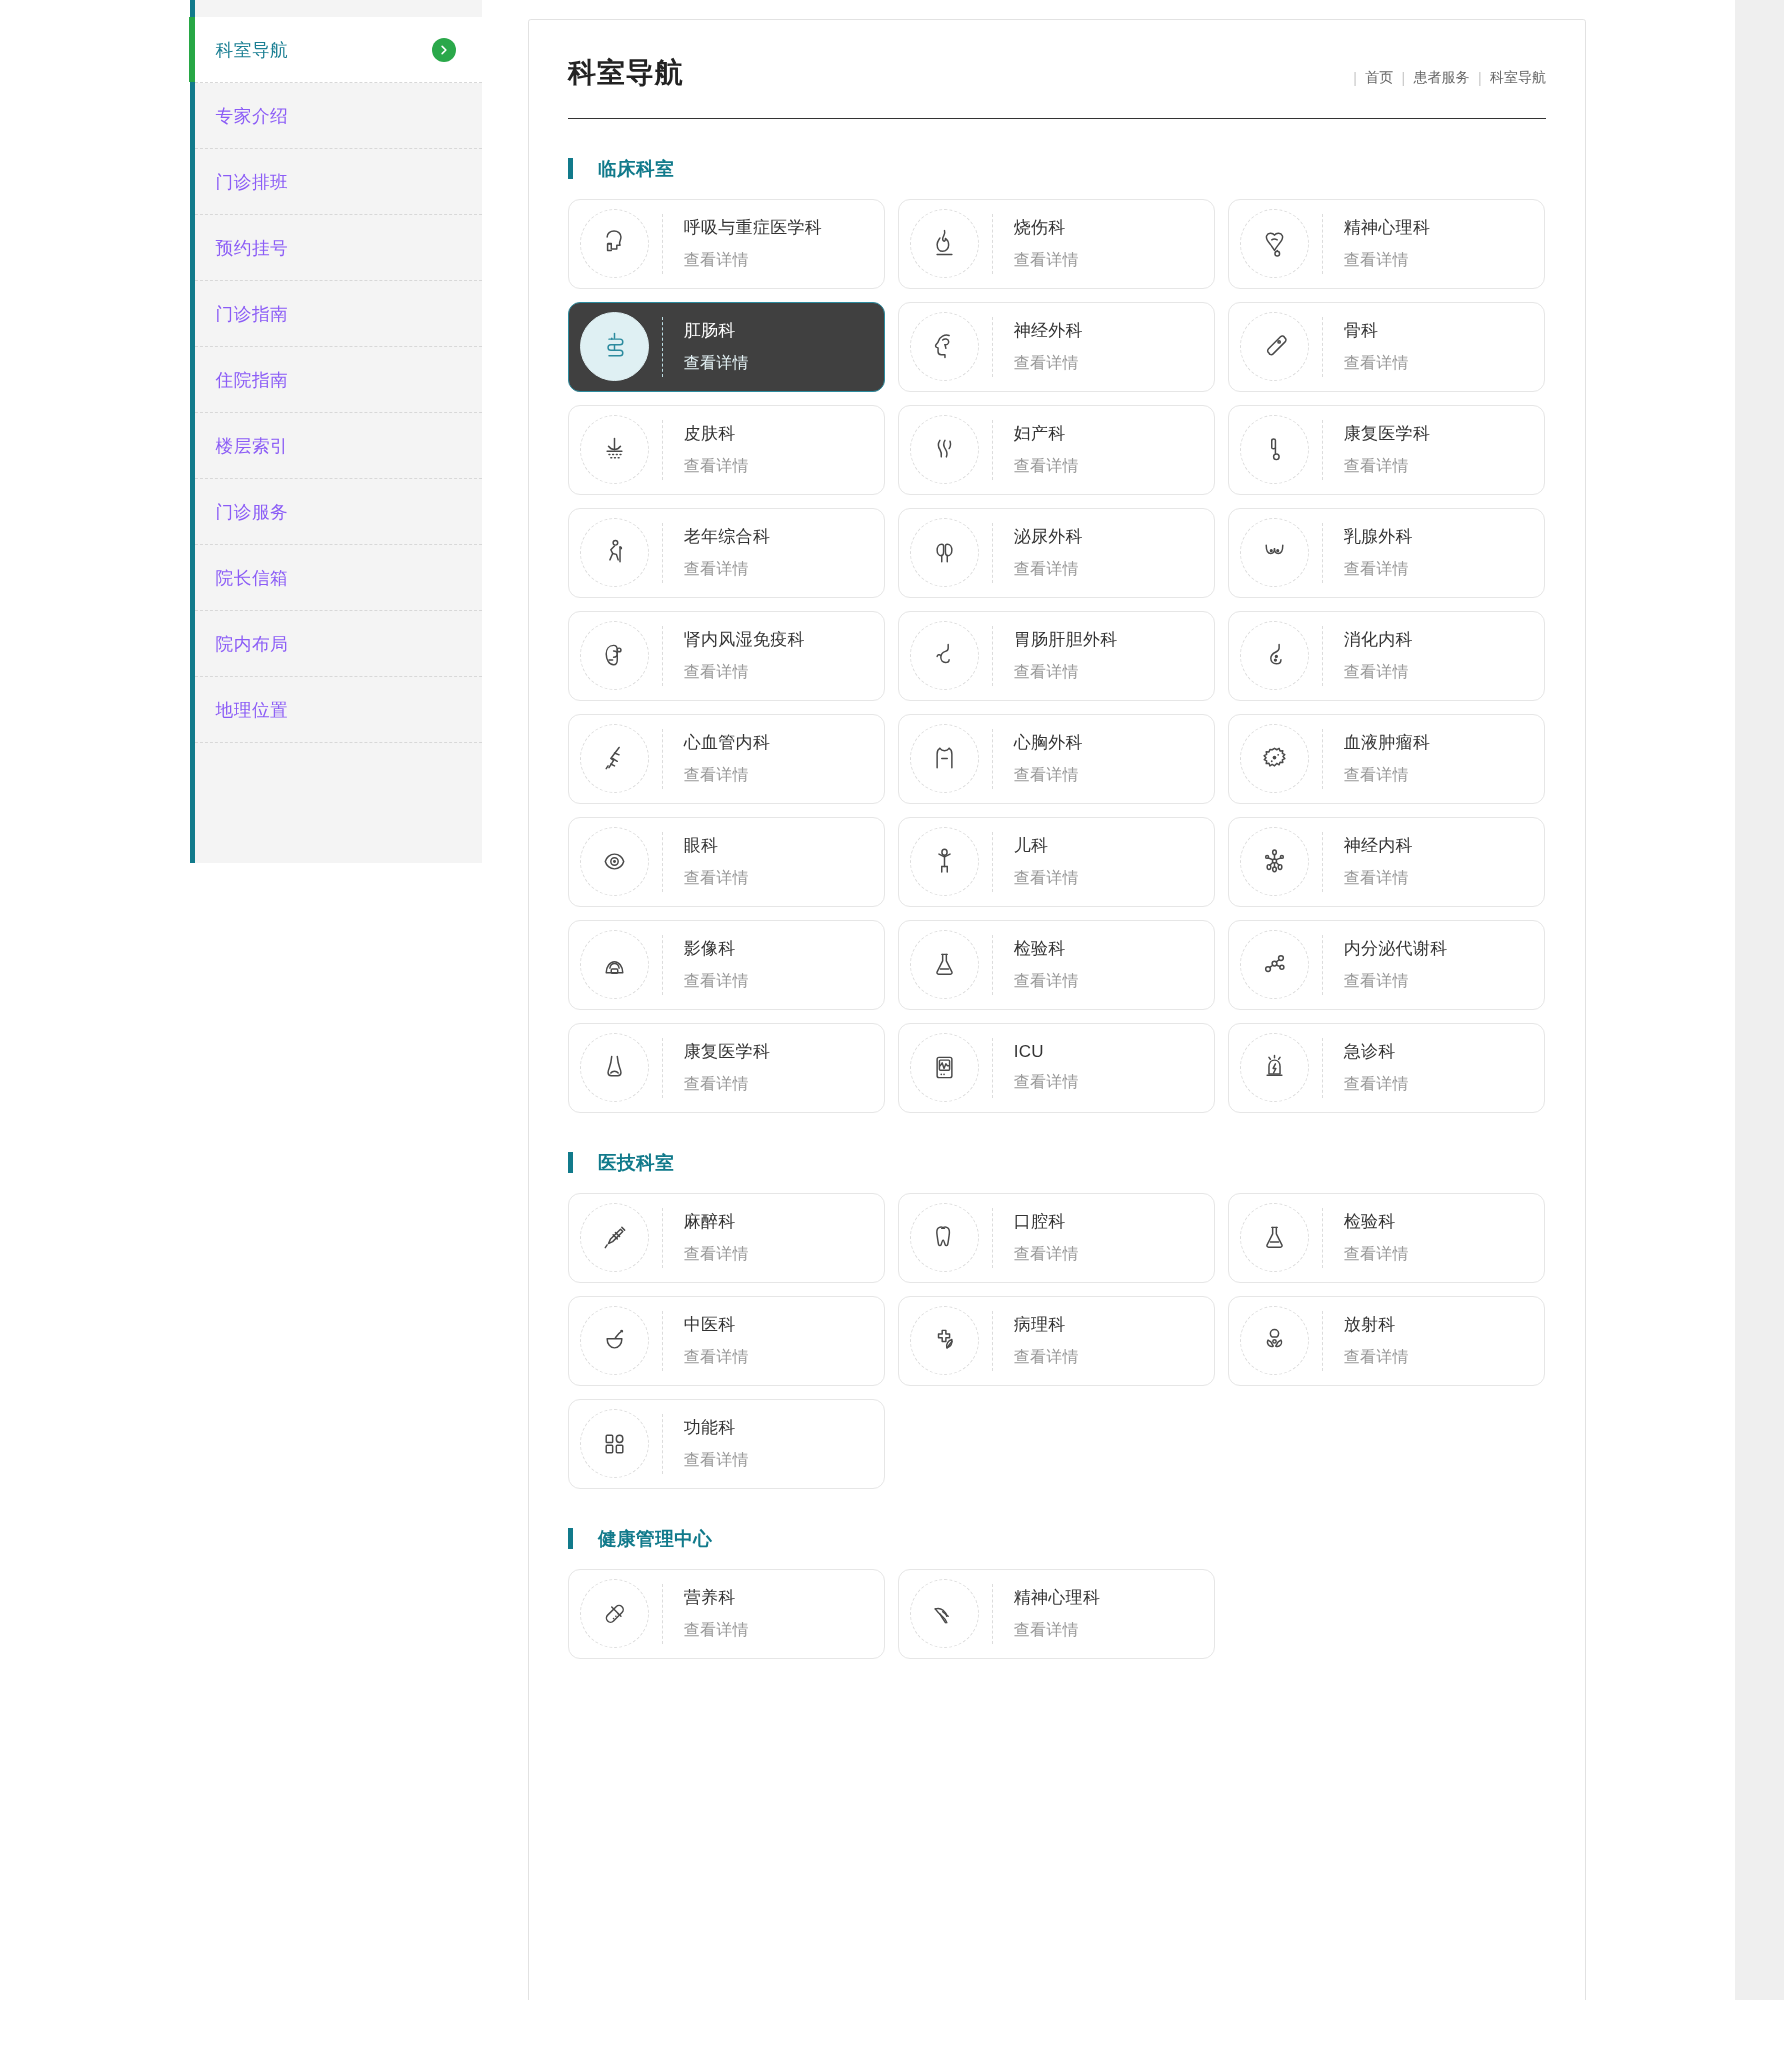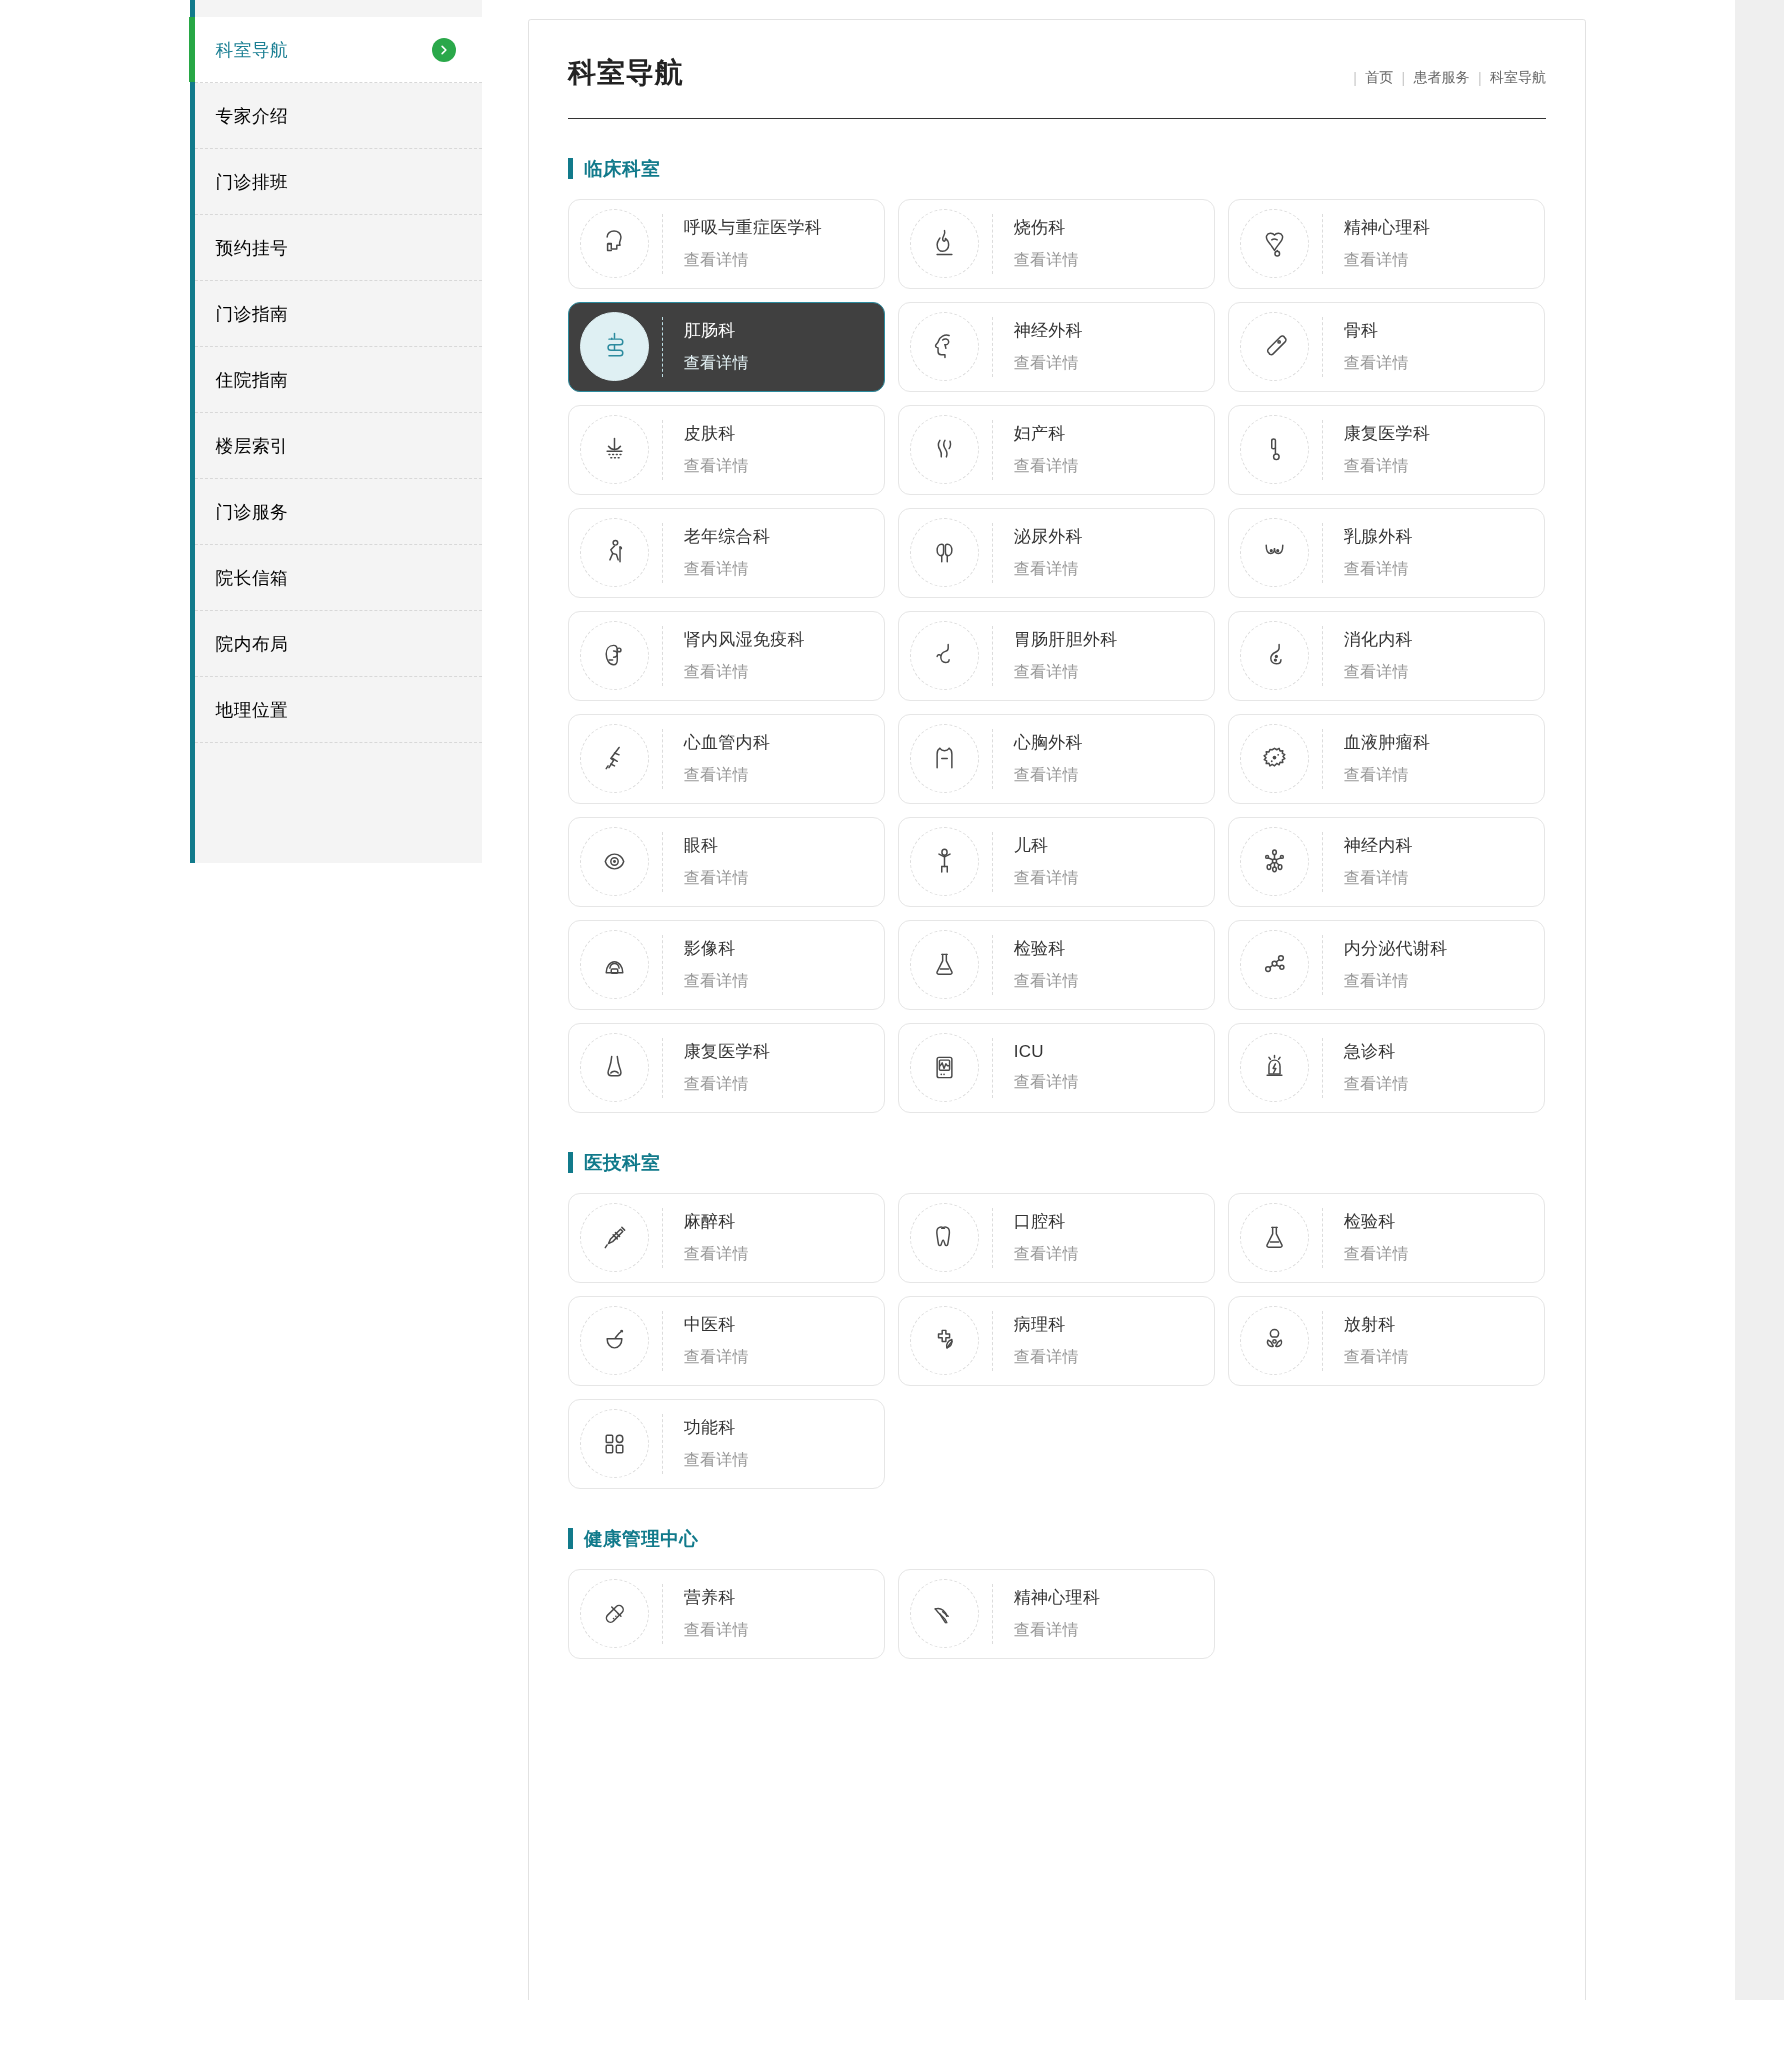--- a/index.html
+++ b/index.html
@@ -38,21 +38,21 @@
     position: relative;
     height: 66px;
     display: flex;
     align-items: center;
     padding: 0 26px 0 20.5px;
     border-bottom: 0.9px dashed #d8d8d8;
     cursor: pointer;
   }
   .sb-item .sb-label {
     font-size: 17.7px;
-    color: #000000;
+    color: #8b5cf6;
     letter-spacing: 0.5px;
   }
   .sb-item.partial {
     height: 17px;
     border-bottom: none;
   }
   .sb-item.active {
     background: #ffffff;
   }
   .sb-item.active .sb-label { color: #1b7f93; }
@@ -117,20 +117,21 @@
   .crumb { white-space: nowrap; cursor: pointer; }
 
   .section {
     margin: 0 39px;
   }
   .section-head {
     display: flex;
     align-items: center;
     margin-top: 37px;
     margin-bottom: 17px;
+    gap: 14px;
   }
   .section-bar {
     width: 4.7px;
     height: 20.5px;
     background: #117a8b;
     margin-right: 11.2px;
   }
   .section-title {
     font-size: 18.6px;
     font-weight: bold;

